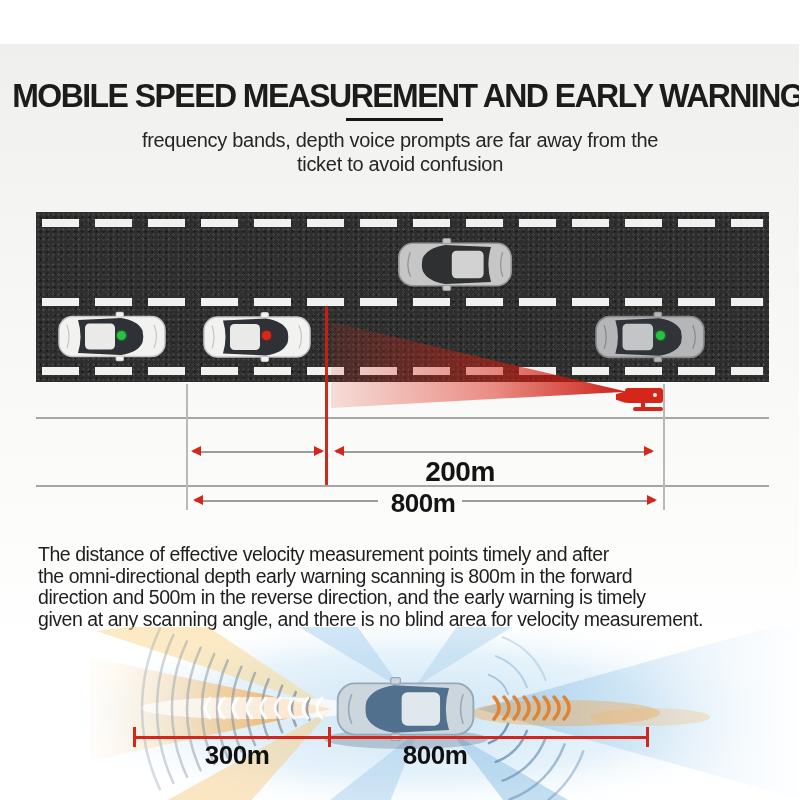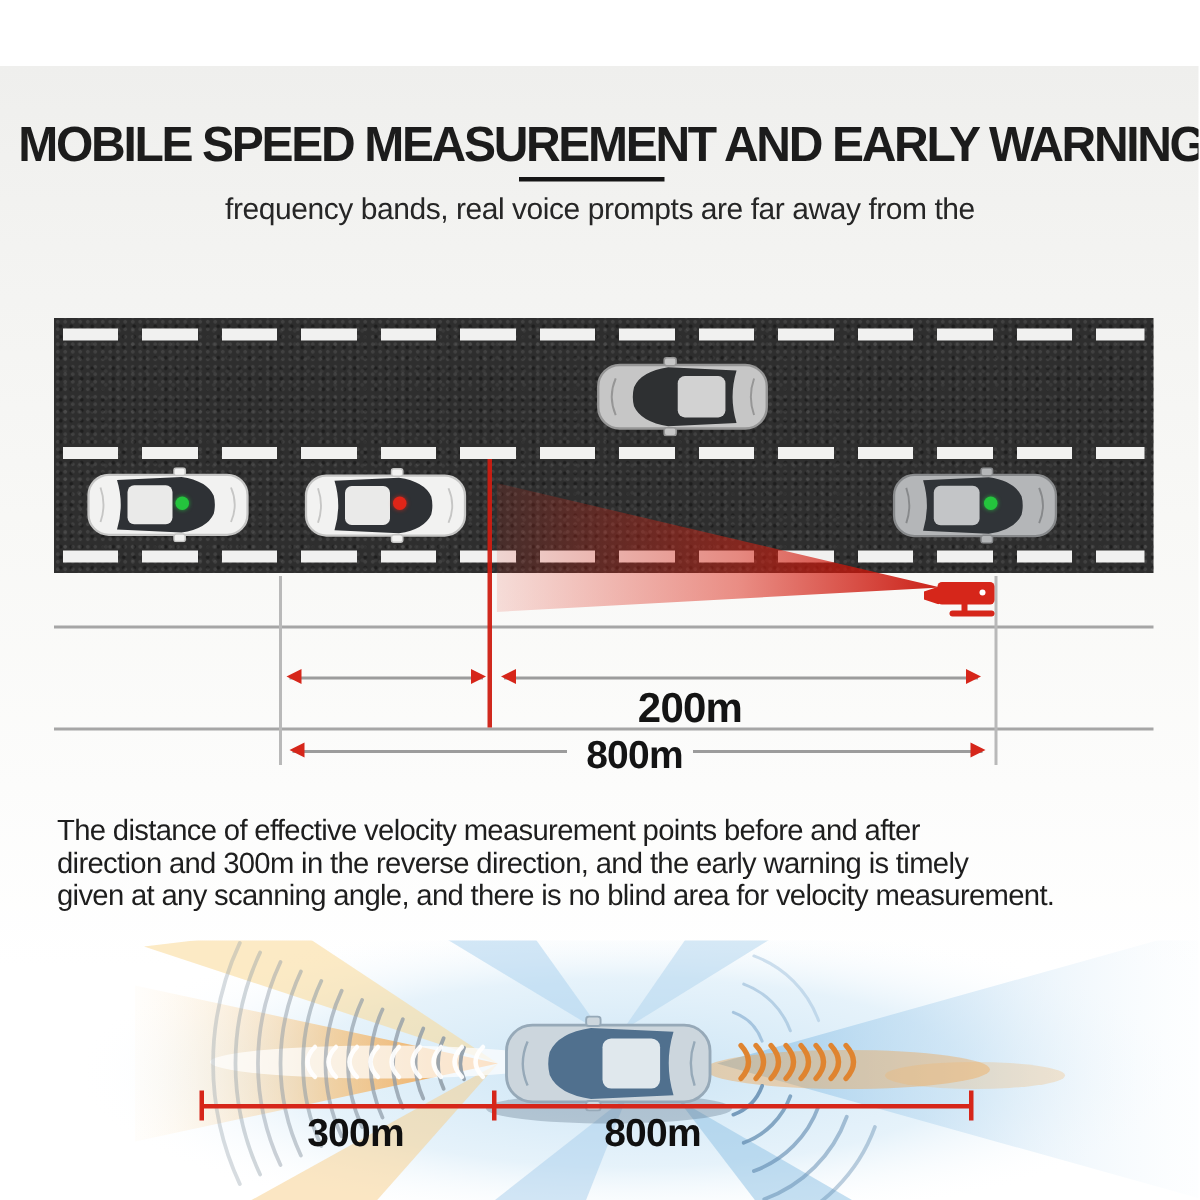--- a/index.html
+++ b/index.html
@@ -96,21 +96,22 @@
       <path d="M20,27 Q28,50 20,73" stroke="var(--car-edge)" stroke-width="2.5" fill="none"></path>
     </symbol>
   </defs>
 </svg>
 
 <div id="page">
 
   <div class="abs title-wrap"><span class="title">MOBILE SPEED MEASUREMENT AND EARLY WARNING</span></div>
   <div class="abs title-underline"></div>
   <div class="abs subtitle">
-    <div>frequency bands, real voice prompts are far away from the</div>
+    <div>frequency bands, depth voice prompts are far away from the</div>
+    <div>ticket to avoid confusion</div>
   </div>
 
   <div class="abs road">
     <div class="dash t"></div>
     <div class="dash m"></div>
     <div class="dash b"></div>
   </div>
 
   <svg class="car flip" style="left:393px;top:194px;width:124px;height:53px;z-index:4;--car-body:#c6c6c6;--car-edge:#969696;--car-glass:#2e3032;--car-roof:#d2d2d2;" viewBox="0 0 220 100">
       <use href="#car-top"></use>
@@ -166,22 +167,23 @@
     <div class="ln"></div>
     <div class="ah l"></div>
   </div>
   <div class="abs mlabel l800">800m</div>
   <div class="abs arrow a4">
     <div class="ln"></div>
     <div class="ah r"></div>
   </div>
 
   <div class="abs descr">
-    <div>The distance of effective velocity measurement points before and after</div>
-    <div>direction and 300m in the reverse direction, and the early warning is timely</div>
+    <div>The distance of effective velocity measurement points timely and after</div>
+    <div>the omni-directional depth early warning scanning is 800m in the forward</div>
+    <div>direction and 500m in the reverse direction, and the early warning is timely</div>
     <div>given at any scanning angle, and there is no blind area for velocity measurement.</div>
   </div>
 
   <svg class="abs scene" viewBox="0 0 800 195">
     <defs>
       <radialGradient id="washG" cx="50%" cy="50%" r="50%">
         <stop offset="0%" stop-color="rgba(195,224,243,0.85)"></stop>
         <stop offset="60%" stop-color="rgba(205,230,246,0.5)"></stop>
         <stop offset="100%" stop-color="rgba(255,255,255,0)"></stop>
       </radialGradient>

